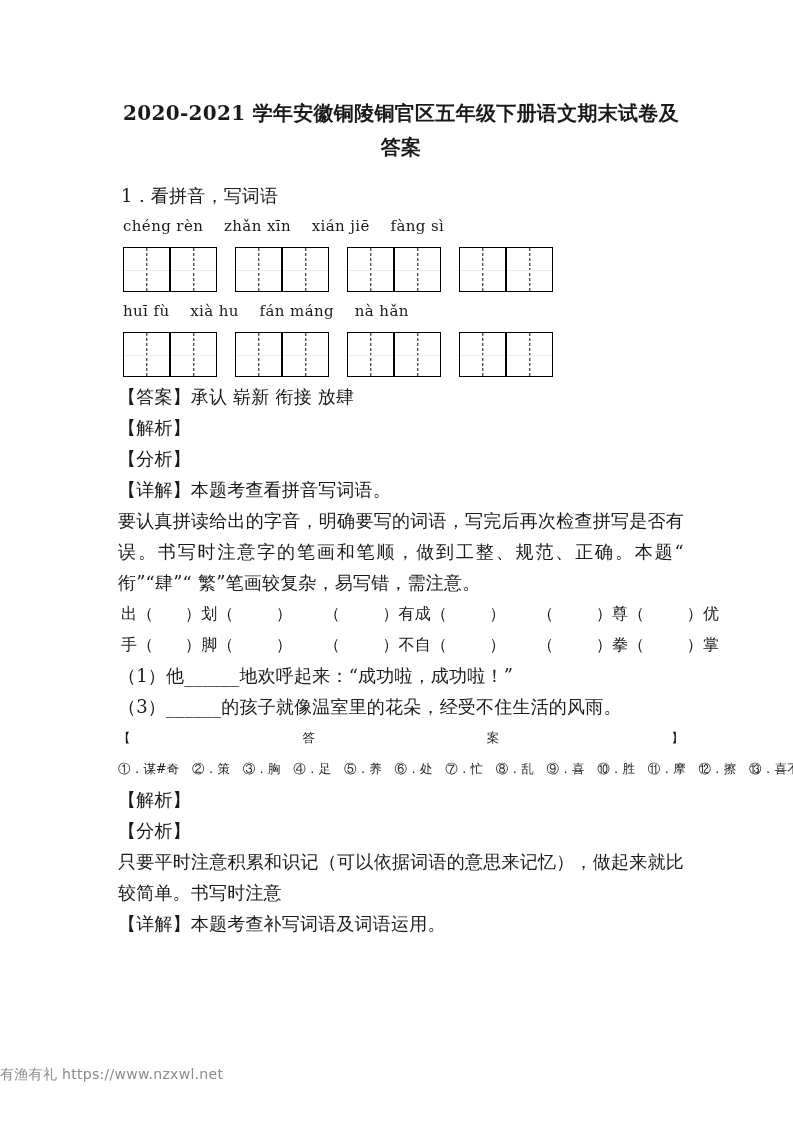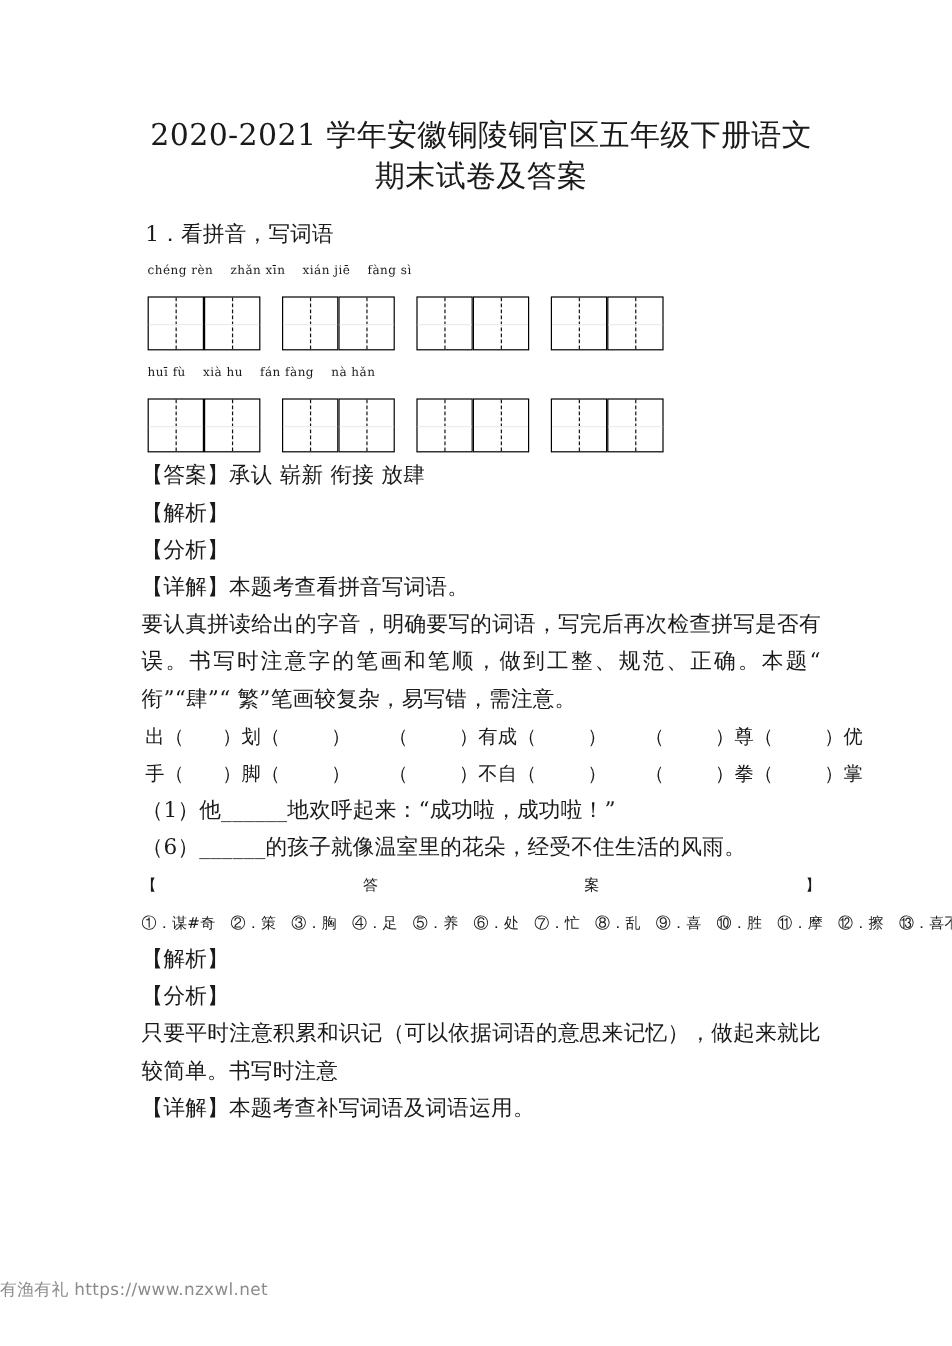--- a/index.html
+++ b/index.html
@@ -25,42 +25,42 @@
   }
   .content {
     position: absolute;
     left: 118px;
     top: 96px;
     width: 566px;
   }
 
   
   .doc-title {
-    font-size: 25px;
+    font-size: 20px;
     line-height: 34px;
     text-align: center;
-    font-weight: normal;
+    font-weight: bold;
     letter-spacing: 0.3px;
     margin: 0 0 16px 0;
     font-family: "DejaVu Serif", "Liberation Serif", serif;
   }
 
   
   .p {
     font-size: 18px;
     line-height: 31px;
     margin: 0;
     text-align: justify;
     letter-spacing: 0.2px;
   }
   .q-line { padding-left: 3px; }
 
   
   .pinyin-row {
-    font-size: 10px;
+    font-size: 15px;
     line-height: 30px;
     letter-spacing: 0.4px;
     padding-left: 5px;
     font-family: "DejaVu Serif", "Liberation Serif", serif;
     white-space: pre;
   }
 
   
   .grid-row {
     display: flex;
@@ -159,21 +159,21 @@
       <div class="grid-pair">
         <div class="cell"></div>
         <div class="cell"></div>
       </div>
       <div class="grid-pair">
         <div class="cell"></div>
         <div class="cell"></div>
       </div>
     </div>
 
-    <div class="pinyin-row">huī fù    xià hu    fán fàng    nà hǎn</div>
+    <div class="pinyin-row">huī fù    xià hu    fán máng    nà hǎn</div>
 
     <div class="grid-row">
       <div class="grid-pair">
         <div class="cell"></div>
         <div class="cell"></div>
       </div>
       <div class="grid-pair">
         <div class="cell"></div>
         <div class="cell"></div>
       </div>
@@ -191,21 +191,21 @@
     <p class="p">【解析】</p>
     <p class="p">【分析】</p>
     <p class="p">【详解】本题考查看拼音写词语。</p>
     <p class="p">要认真拼读给出的字音，明确要写的词语，写完后再次检查拼写是否有误。书写时注意字的笔画和笔顺，做到工整、规范、正确。本题“ 衔”“肆”“ 繁”笔画较复杂，易写错，需注意。</p>
 
 
     <div class="idiom-line">出（      ）划（        ）      （        ）有成（        ）      （        ）尊（        ）优</div>
     <div class="idiom-line">手（      ）脚（        ）      （        ）不自（        ）      （        ）拳（        ）掌</div>
 
     <p class="p">（1）他______地欢呼起来：“成功啦，成功啦！”</p>
-    <p class="p">（6）______的孩子就像温室里的花朵，经受不住生活的风雨。</p>
+    <p class="p">（3）______的孩子就像温室里的花朵，经受不住生活的风雨。</p>
 
     <div class="ans-block">
       <span class="ans-item">【答案】</span><span class="ans-item">①．谋#奇</span>&nbsp;&nbsp;&nbsp;<span class="ans-item">②．策</span>&nbsp;&nbsp;&nbsp;<span class="ans-item">③．胸</span>&nbsp;&nbsp;&nbsp;<span class="ans-item">④．足</span>&nbsp;&nbsp;&nbsp;<span class="ans-item">⑤．养</span>&nbsp;&nbsp;&nbsp;<span class="ans-item">⑥．处</span>&nbsp;&nbsp;&nbsp;<span class="ans-item">⑦．忙</span>&nbsp;&nbsp;&nbsp;<span class="ans-item">⑧．乱</span>&nbsp;&nbsp;&nbsp;<span class="ans-item">⑨．喜</span>&nbsp;&nbsp;&nbsp;<span class="ans-item">⑩．胜</span>&nbsp;&nbsp;&nbsp;<span class="ans-item">⑪．摩</span>&nbsp;&nbsp;&nbsp;<span class="ans-item">⑫．擦</span>&nbsp;&nbsp;&nbsp;<span class="ans-item">⑬．喜不自胜</span>&nbsp;&nbsp;&nbsp;
     </div>
 
     <p class="p">【解析】</p>
     <p class="p">【分析】</p>
     <p class="p">只要平时注意积累和识记（可以依据词语的意思来记忆），做起来就比较简单。书写时注意</p>
     <p class="p">【详解】本题考查补写词语及词语运用。</p>
 

